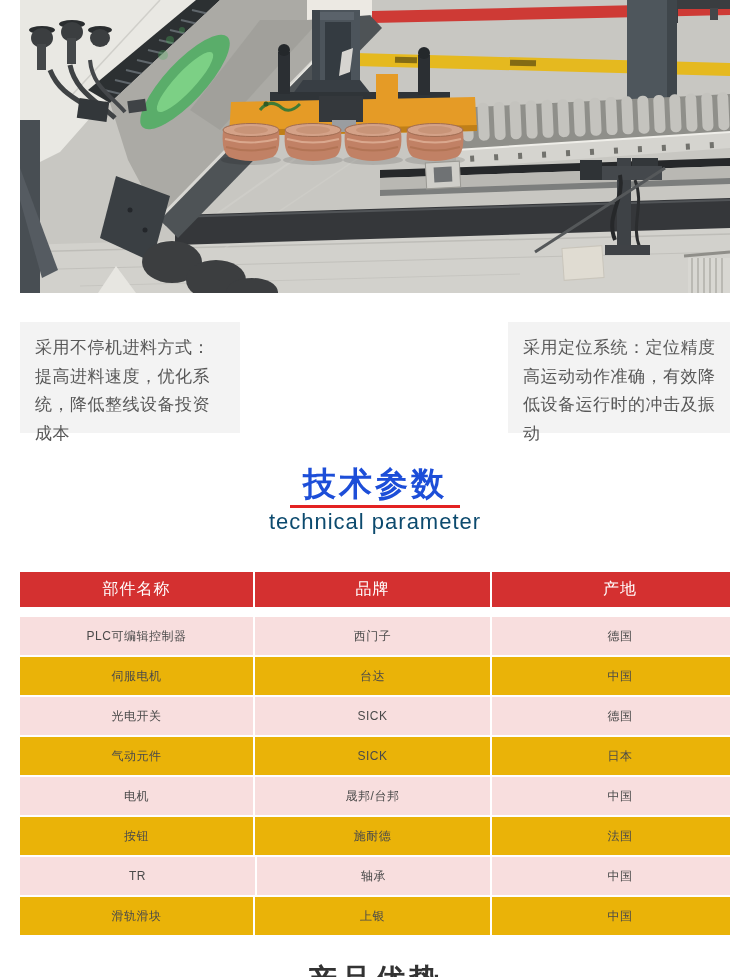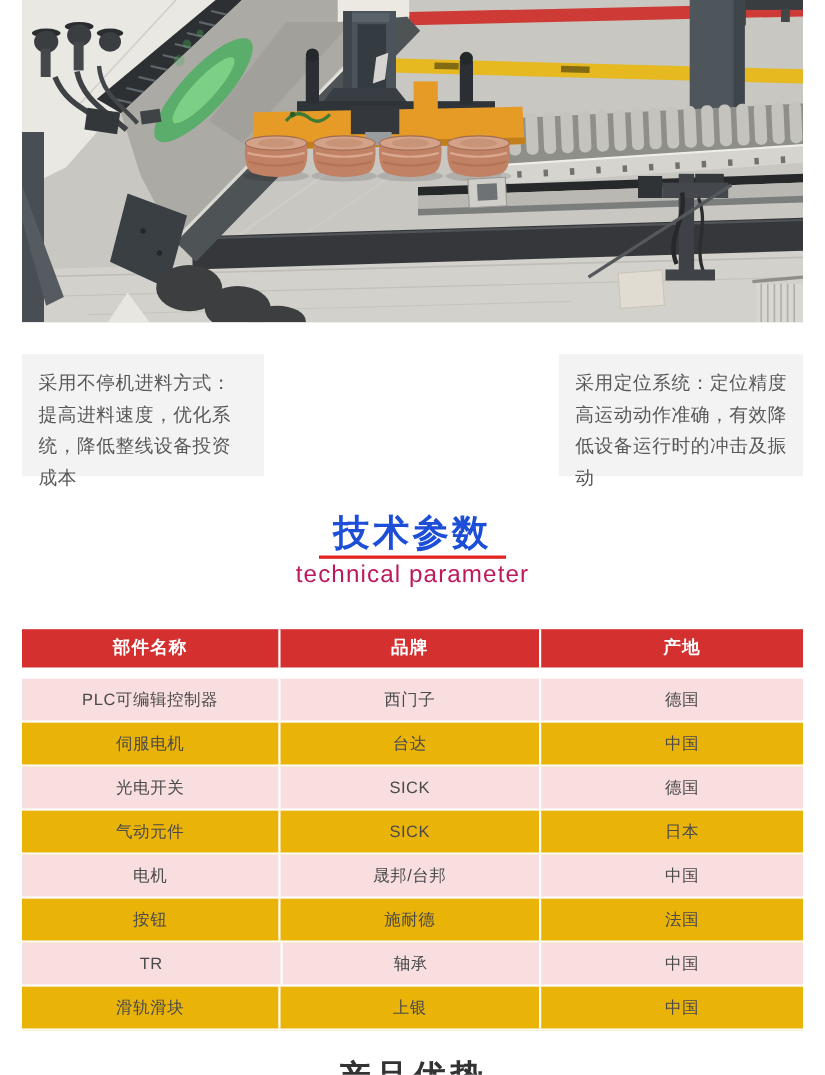--- a/index.html
+++ b/index.html
@@ -1,44 +1,44 @@
 <!DOCTYPE html>
 <html><head>
 <meta charset="utf-8">
 <style>
   html,body{margin:0;padding:0;background:#ffffff;}
   body{width:750px;height:977px;position:relative;overflow:hidden;
        font-family:"Liberation Sans","DejaVu Sans",sans-serif;-webkit-font-smoothing:antialiased;}
   .photo{position:absolute;left:20px;top:0;width:710px;height:293px;overflow:hidden;background:#c8c7c2;}
   .photo svg{display:block;}
-  .features{position:absolute;left:20px;top:322px;width:710px;display:flex;justify-content:space-between;}
+  .features{position:absolute;left:20px;top:322px;width:710px;display:flex;justify-content:space-between;font-family:Liberation Mono, monospace;}
   .feature-box{box-sizing:border-box;height:111px;background:#f3f3f3;padding:13px 14px 0 15px;
                font-size:17px;line-height:28.5px;color:#585858;letter-spacing:0.5px;}
   .feature-box.b1{width:220px;}
   .feature-box.b2{width:224px;}
   .feature-box.b3{width:222px;}
   .sec-title{position:absolute;left:0;top:462px;width:750px;text-align:center;
              font-size:33px;font-weight:700;color:#1d4ed8;letter-spacing:3px;}
   .sec-underline{position:absolute;left:290px;top:505px;width:170px;height:3px;background:#e32222;}
   .sec-subtitle{position:absolute;left:0;top:509px;width:750px;text-align:center;
-                font-size:22px;font-weight:400;color:#be185d;letter-spacing:1px;}
+                font-size:22px;font-weight:400;color:#0c4a6e;letter-spacing:1px;}
   .spec-table{position:absolute;left:20px;top:572px;width:710px;}
   .t-header{display:flex;height:35px;background:#d43030;}
   .t-header .hc{flex:none;display:flex;align-items:center;justify-content:center;
-                color:#ffffff;font-size:16px;font-weight:700;letter-spacing:1px;}
+                color:#ffffff;font-size:16px;font-weight:400;letter-spacing:1px;}
   .hc.c1,.tc.c1{width:235px;}
   .hc.c2,.tc.c2{width:237px;}
   .hc.c3,.tc.c3{width:256px;}
   .hc.c1,.hc.c2,.tc.c1,.tc.c2{border-right:2px solid #ffffff;box-sizing:border-box;}
   .t-gap{height:10px;background:#ffffff;}
   .t-row{display:flex;height:38px;border-bottom:2px solid #ffffff;}
   .t-row.odd{background:#f8dede;}
   .t-row.even{background:#eab308;}
   .t-row .tc{flex:none;display:flex;align-items:center;justify-content:center;
-             font-size:15px;color:#4a4a4a;letter-spacing:0.5px;}
+             font-size:12px;color:#4a4a4a;letter-spacing:0.5px;}
   .next-heading-clip{position:absolute;left:0;top:963px;width:750px;height:14px;overflow:hidden;}
   .next-heading{width:750px;text-align:center;font-size:30px;line-height:34px;
                 font-weight:700;color:#333333;letter-spacing:4px;}
 </style>
 </head>
 <body>
 
 <div class="photo">
 <svg width="710" height="293" viewBox="0 0 710 293">
 

